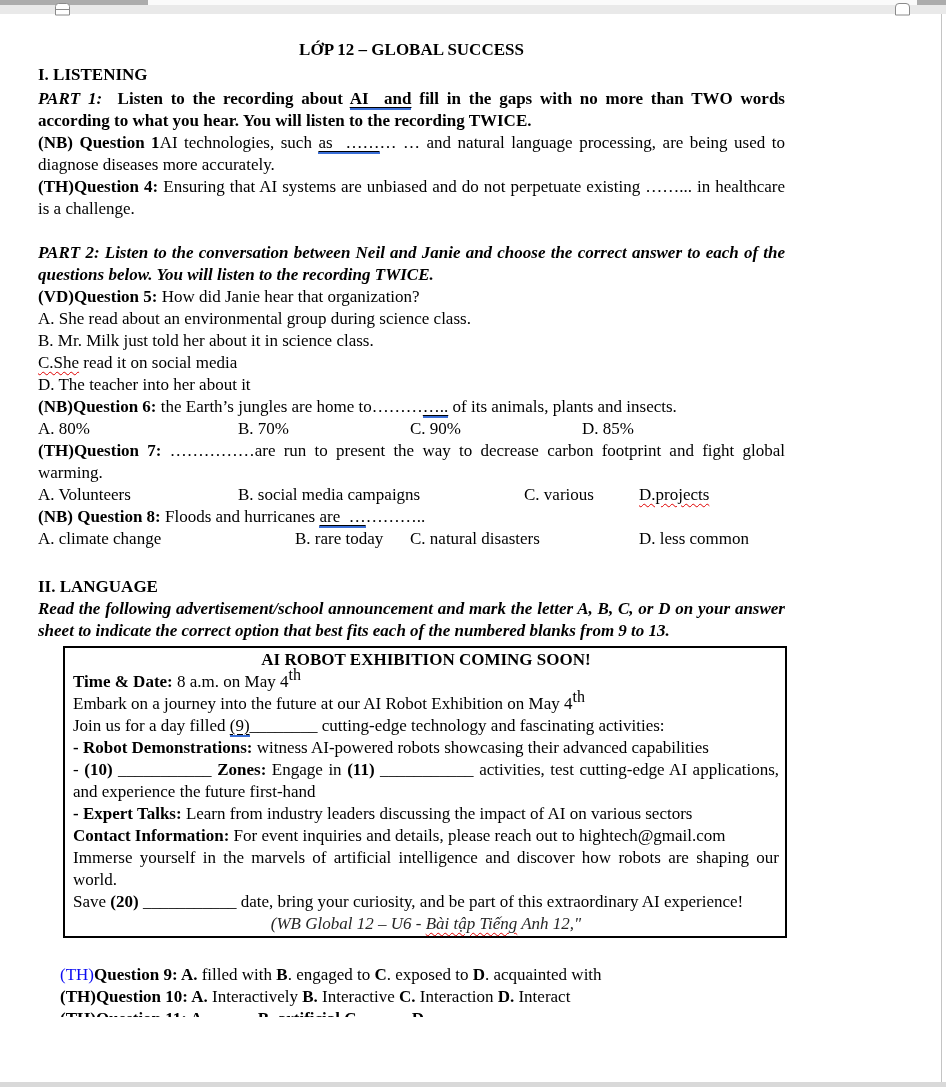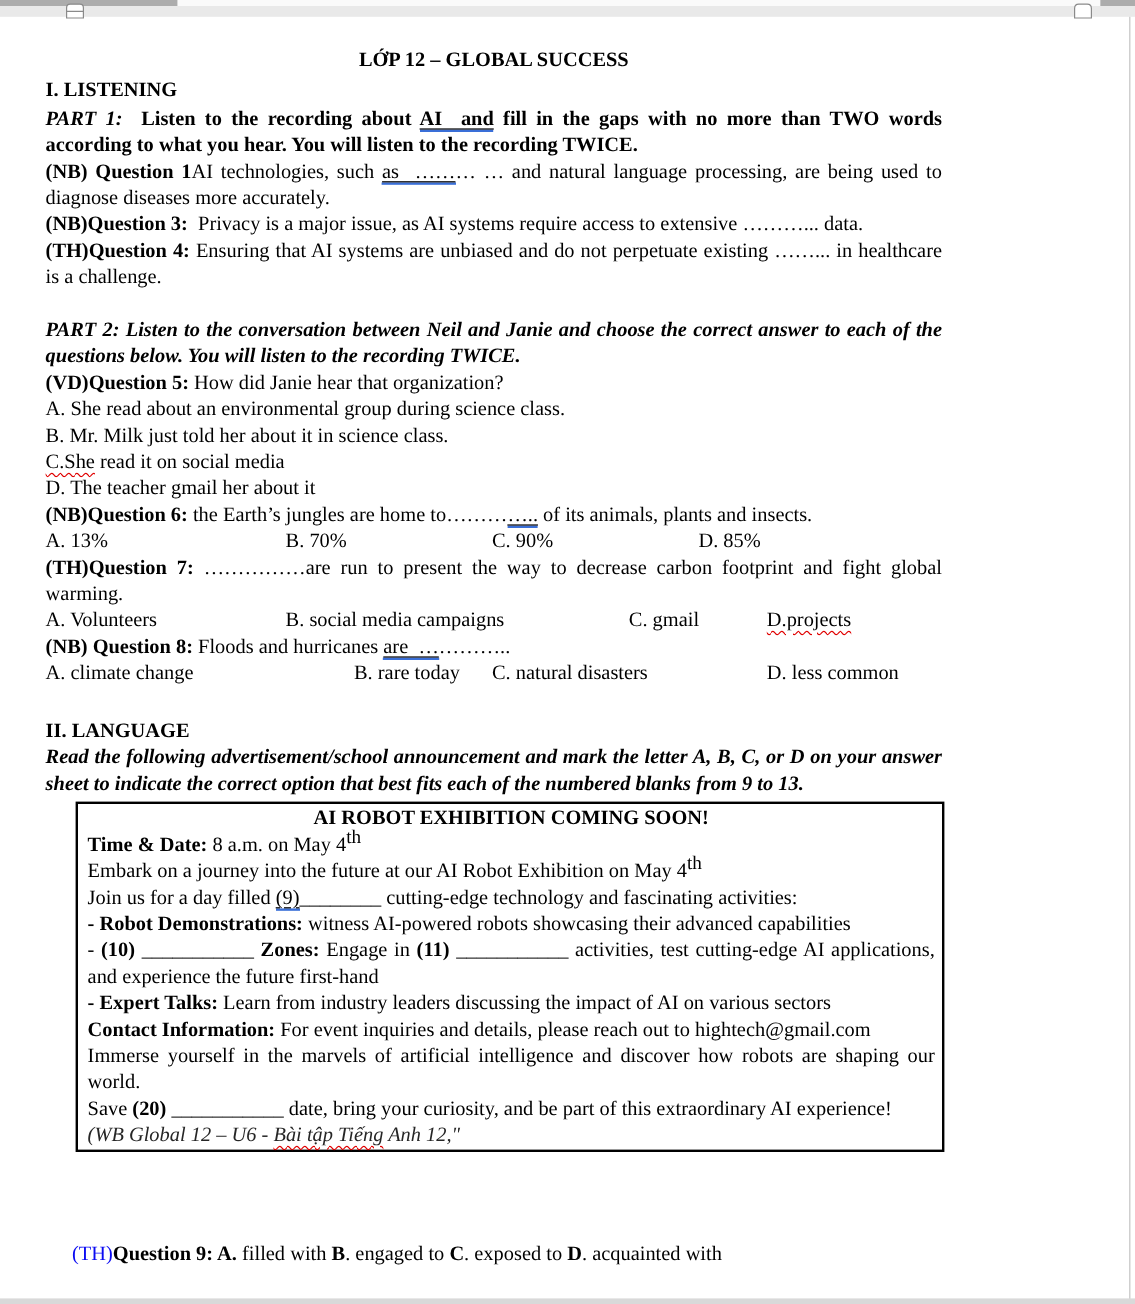--- a/index.html
+++ b/index.html
@@ -23,24 +23,24 @@
   .i { font-style:italic; }
   .bi { font-weight:bold; font-style:italic; }
   .blue { color:#0b0bf2; }
   .ulb { text-decoration:underline; text-underline-offset:3px; border-bottom:2px solid #3a6fd8; }
   .sqr { text-decoration-line:underline; text-decoration-style:wavy; text-decoration-color:#e00000;
          text-decoration-thickness:1px; text-underline-offset:3px; }
   sup.s { vertical-align:super; font-size:16px; line-height:0; }
   .sp22 { height:22px; } .sp26 { height:26px; }
   .row { position:relative; height:22px; padding-left:38px; white-space:nowrap; }
   .row .opt { position:absolute; top:0; white-space:nowrap; }
-  .row2 { position:relative; height:22px; padding-left:60px; white-space:nowrap;margin-top:48px; }
+  .row2 { position:relative; height:22px; padding-left:60px; white-space:nowrap; }
   .box { margin:4px 41px 0 63px; border:2px solid #000; padding:1px 6px 1px 8px; }
   .box p { padding:0; }
-  .src { text-align:left; color:#262626; }
+  .src { text-align:center; color:#262626; }
   .clip-line { position:relative; height:9px; overflow:hidden; }
   .band { position:absolute; bottom:0; left:0; width:946px; height:5px; background:#d9d9d9; }
   .page-edge { position:absolute; top:14px; right:4px; width:1px; height:1073px; background:#c4c4c4; }
 </style>
 </head>
 <body>
 
 <div class="page">
 
   <div class="ruler">
@@ -62,47 +62,46 @@
 
     <p class="ctr b" style="margin-top:13px;"><span>LỚP 12 – GLOBAL SUCCESS</span></p>
 
     <p class="b" style="margin-top:3px;">I. LISTENING</p>
 
     <p class="jc b" style="margin-top:2px;"><span class="bi">PART 1:</span><span>&nbsp; Listen to the recording about </span><span class="ulb">AI&nbsp; and</span><span> fill in the gaps with no more than TWO words according to what you hear. You will listen to the recording TWICE.</span></p>
 
     <p class="jc"><span class="b">(NB) Question 1</span><span>AI technologies, such </span><span class="ulb">as&nbsp; ……</span><span>… … and natural language processing, are being used to diagnose diseases more accurately.</span></p>
 
 
-    <p><span class="b">(NB)Question 3:</span><span>&nbsp; Privacy is a major issue, as AI systems require access to extensive ………... data.</span></p>
 
     <p class="jc"><span class="b">(TH)Question 4:</span><span> Ensuring that AI systems are unbiased and do not perpetuate existing ……... in healthcare is a challenge.</span></p>
 
     <div class="sp22"></div>
 
     <p class="jc bi">PART 2: Listen to the conversation between Neil and Janie and choose the correct answer to each of the questions below. You will listen to the recording TWICE.</p>
 
     <p><span class="b">(VD)Question 5:</span><span> How did Janie hear that organization?</span></p>
     <p>A. She read about an environmental group during science class.</p>
     <p>B. Mr. Milk just told her about it in science class.</p>
     <p><span class="sqr">C.She</span><span> read it on social media</span></p>
-    <p>D. The teacher gmail her about it</p>
+    <p>D. The teacher into her about it</p>
 
     <p><span class="b">(NB)Question 6:</span><span> the Earth’s jungles are home to………</span><span class="ulb">…..</span><span> of its animals, plants and insects.</span></p>
     <div class="row">
-      <span>A. 13%</span>
+      <span>A. 80%</span>
       <span class="opt" style="left:238px;">B. 70%</span>
       <span class="opt" style="left:410px;">C. 90%</span>
       <span class="opt" style="left:582px;">D. 85%</span>
     </div>
 
     <p class="jc"><span class="b">(TH)Question 7:</span><span> ……………are run to present the way to decrease carbon footprint and fight global warming.</span></p>
     <div class="row">
       <span>A. Volunteers</span>
       <span class="opt" style="left:238px;">B. social media campaigns</span>
-      <span class="opt" style="left:524px;">C. gmail</span>
+      <span class="opt" style="left:524px;">C. various</span>
       <span class="opt sqr" style="left:639px;">D.projects</span>
     </div>
 
     <p><span class="b">(NB) Question 8:</span><span> Floods and hurricanes </span><span class="ulb">are&nbsp; …</span><span>………..</span></p>
     <div class="row">
       <span>A. climate change</span>
       <span class="opt" style="left:295px;">B. rare today</span>
       <span class="opt" style="left:410px;">C. natural disasters</span>
       <span class="opt" style="left:639px;">D. less common</span>
     </div>

